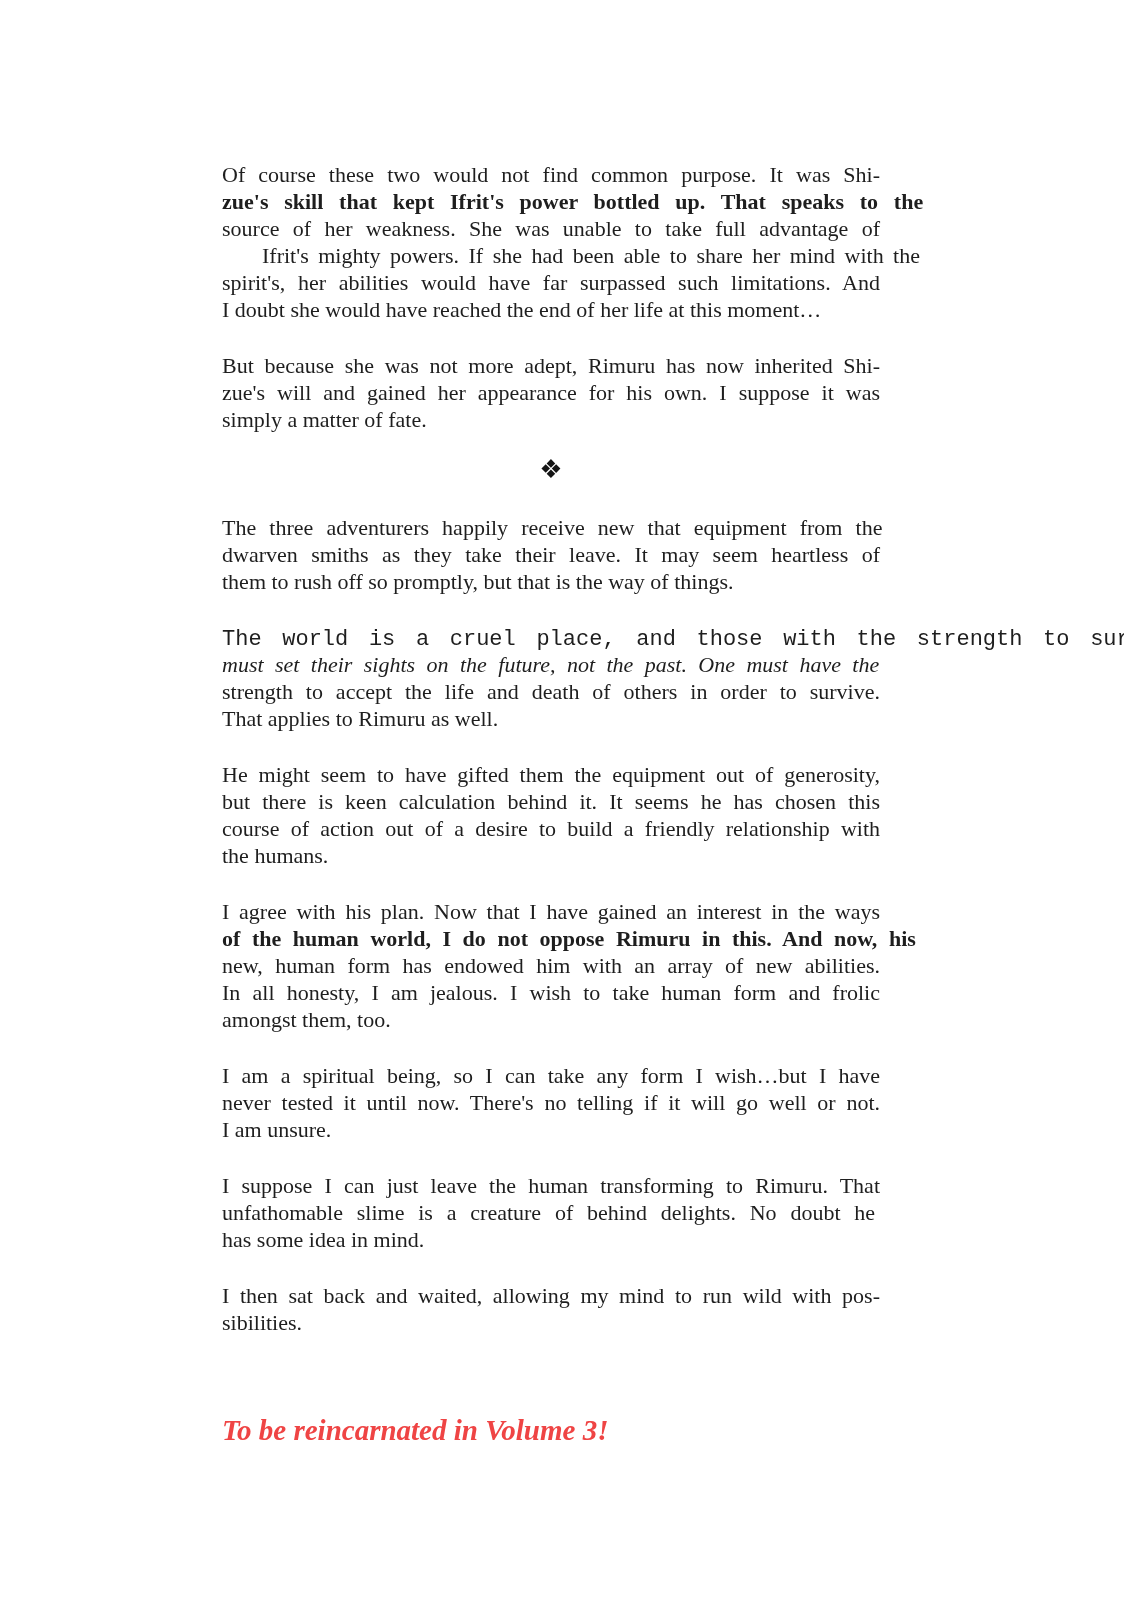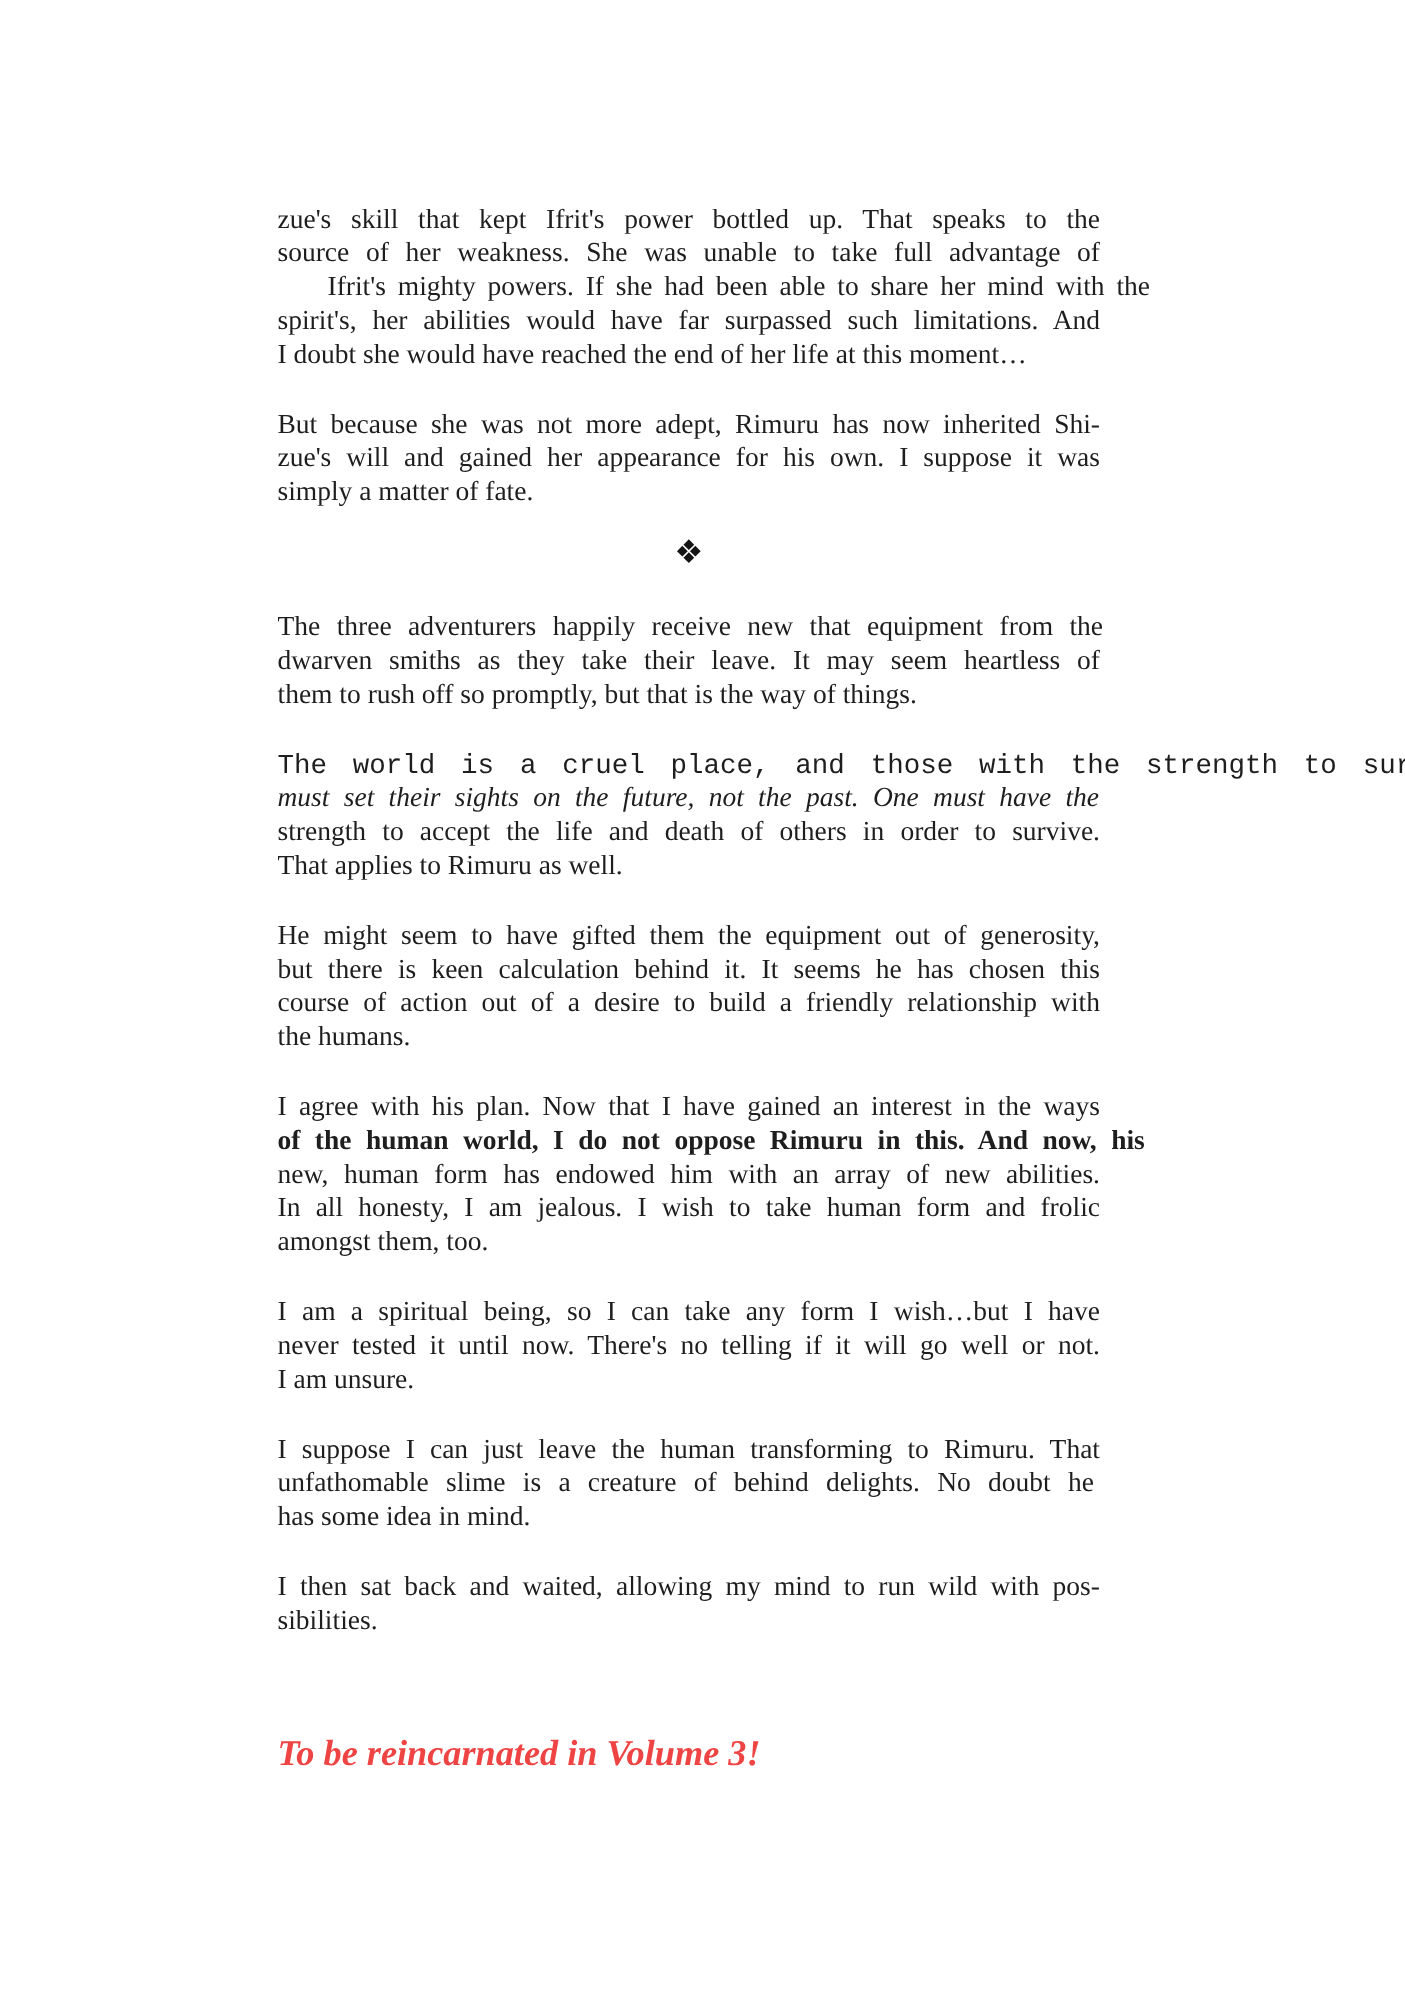--- a/index.html
+++ b/index.html
@@ -48,21 +48,22 @@
     text-align: left;
   }
 </style>
 </head>
 <body>
 
 <div class="page">
   <div class="content">
     <div id="before-divider">
         <div class="para">
-          <div class="line"><span class="line-text" style="word-spacing: 10.2557px;">zue's skill that kept Ifrit's power bottled up. That speaks to the</span></div>
+          <div class="line"><span class="line-text" style="word-spacing: 7.60369px;">Of course these two would not find common purpose. It was Shi-</span></div>
+          <div class="line"><span class="line-text" style="word-spacing: 10.2557px; font-weight: bold;">zue's skill that kept Ifrit's power bottled up. That speaks to the</span></div>
           <div class="line"><span class="line-text" style="word-spacing: 7.83665px;">source of her weakness. She was unable to take full advantage of</span></div>
           <div class="line"><span class="line-text" style="word-spacing: 3.97236px; margin-left: 40px;">Ifrit's mighty powers. If she had been able to share her mind with the</span></div>
           <div class="line"><span class="line-text" style="word-spacing: 7.15625px;">spirit's, her abilities would have far surpassed such limitations. And</span></div>
           <div class="line last"><span class="line-text">I doubt she would have reached the end of her life at this moment…</span></div>
         </div>
         <div class="para">
           <div class="line"><span class="line-text" style="word-spacing: 5.16193px;">But because she was not more adept, Rimuru has now inherited Shi-</span></div>
           <div class="line"><span class="line-text" style="word-spacing: 6.49479px;">zue's will and gained her appearance for his own. I suppose it was</span></div>
           <div class="line last"><span class="line-text">simply a matter of fate.</span></div>
         </div>

